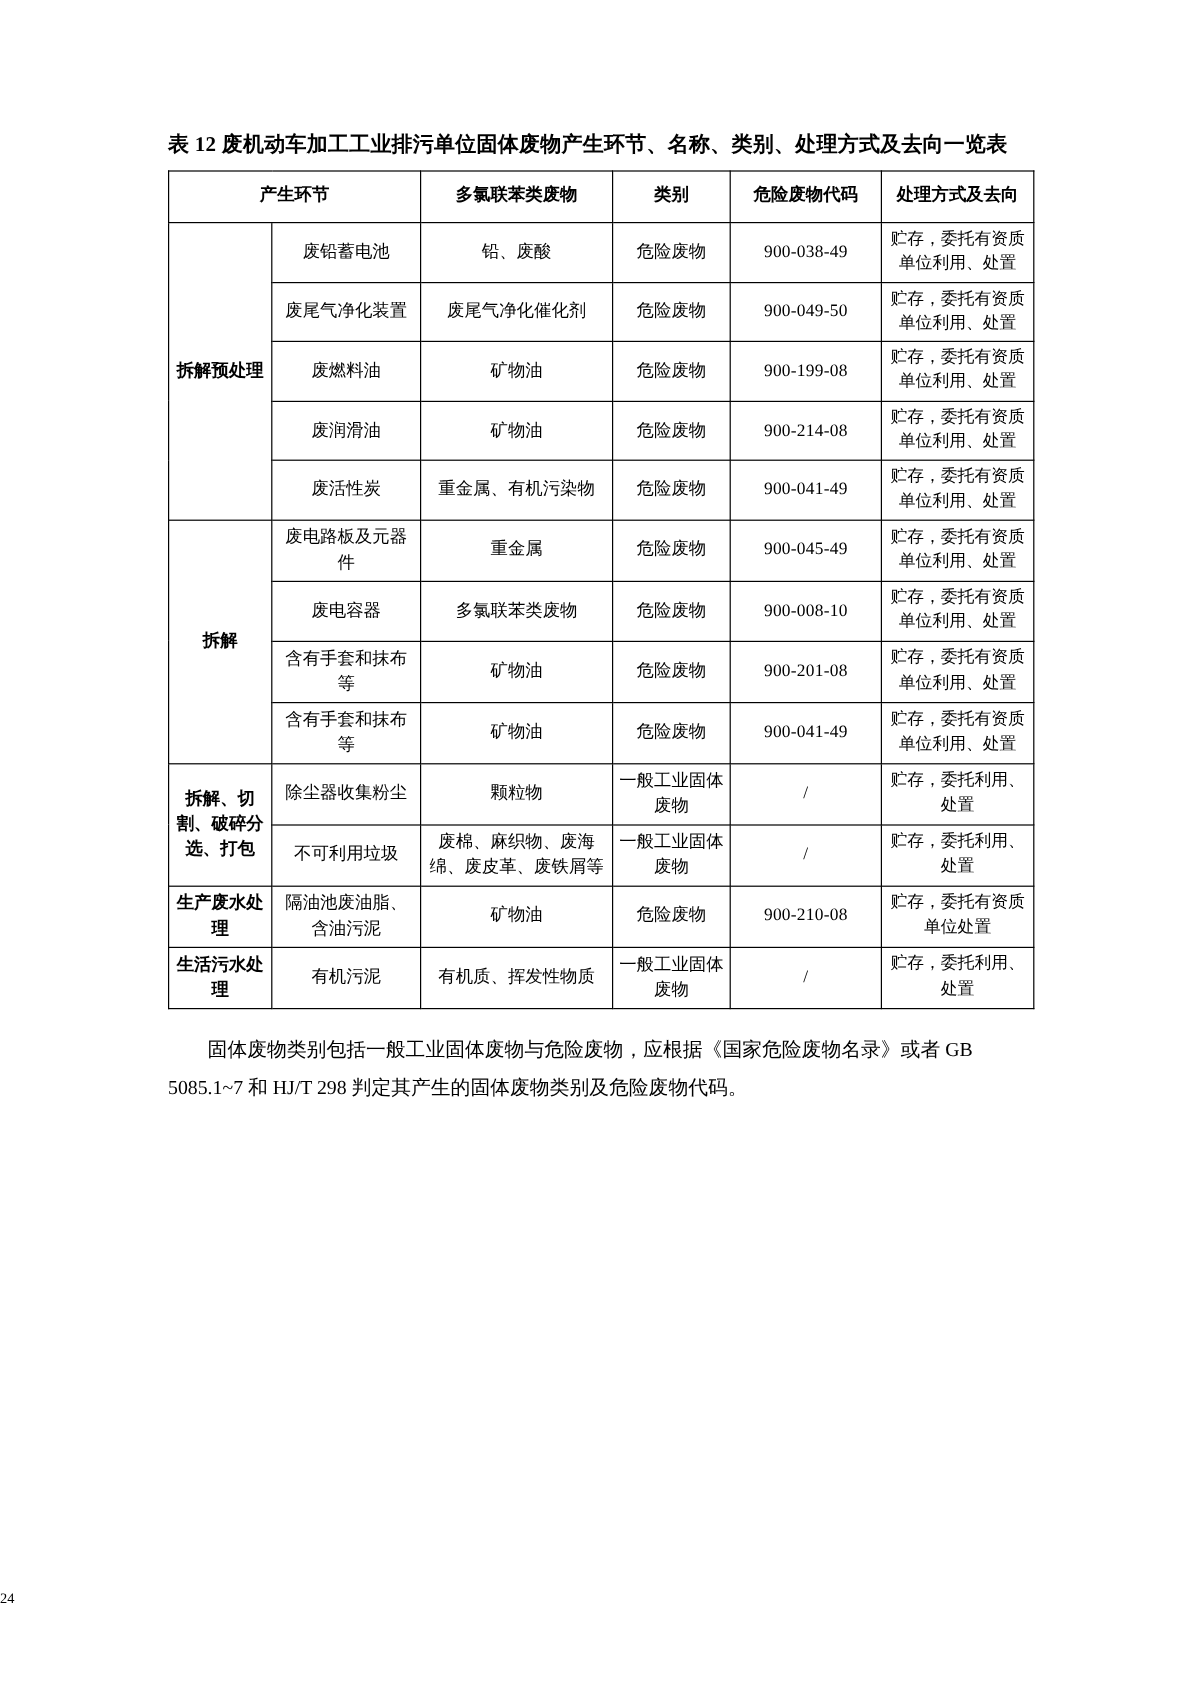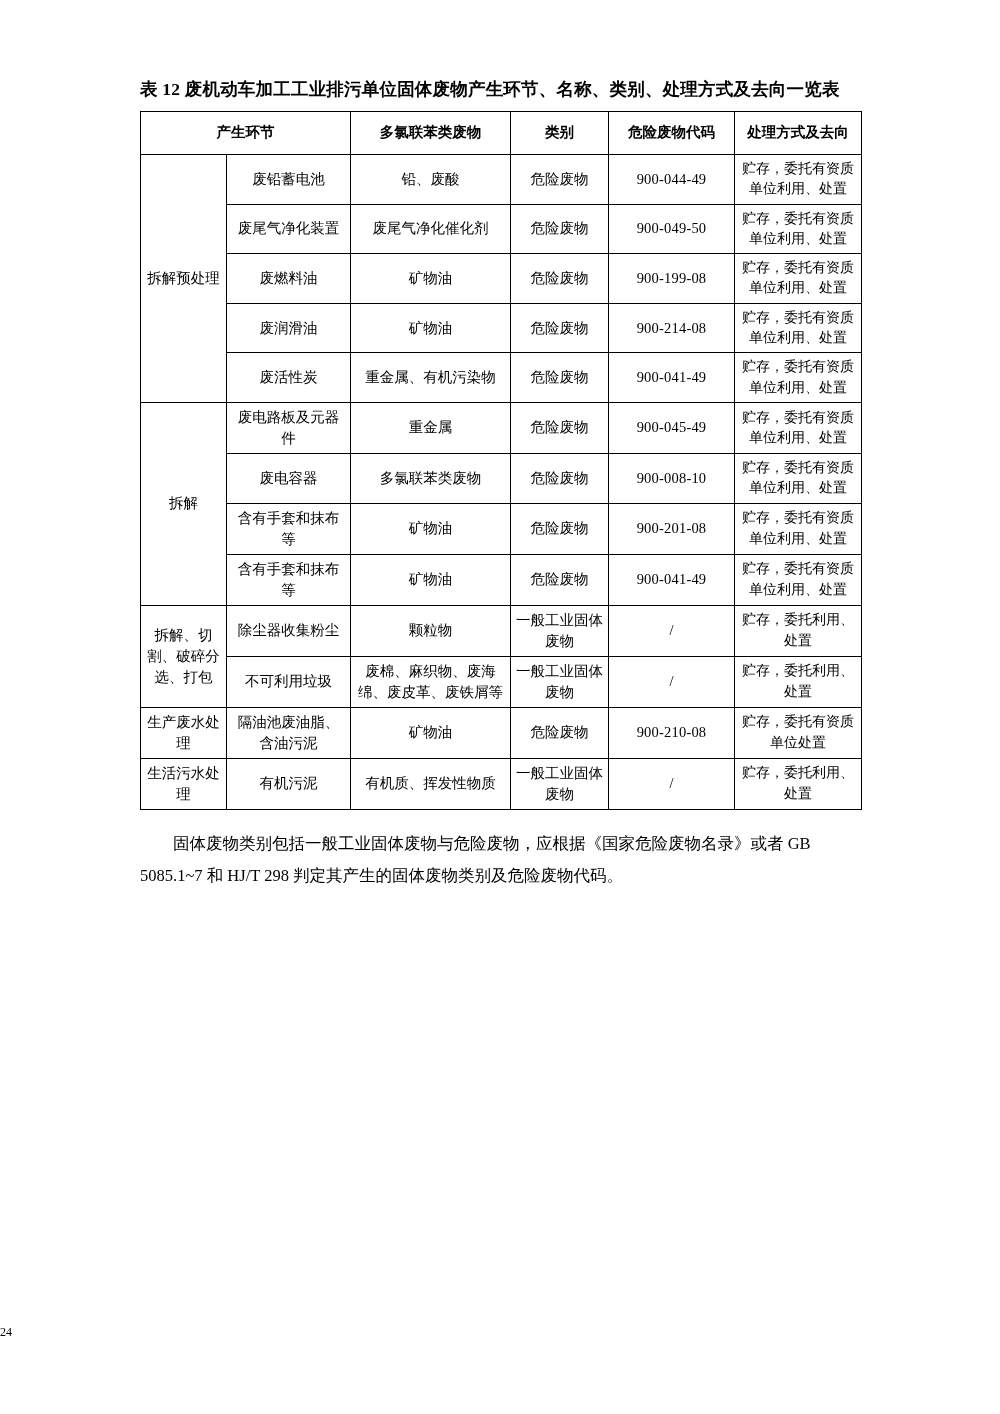--- a/index.html
+++ b/index.html
@@ -13,21 +13,21 @@
     font-family: "Liberation Serif", "DejaVu Serif", serif;
     color: #000;
     position: relative;
   }
   .page {
     position: absolute;
     left: 0; top: 0;
     width: 1000px;
     height: 1414px;
     box-sizing: border-box;
-    padding: 77px 140px 60px 140px;
+    padding: 108px 140px 60px 140px;
   }
   .table-caption {
     font-size: 17.5px;
     font-weight: bold;
     letter-spacing: 0.2px;
     margin: 0 0 10px 0;
     white-space: nowrap;
   }
   table.waste {
     border-collapse: collapse;
@@ -43,21 +43,21 @@
     line-height: 1.45;
     word-break: break-word;
   }
   table.waste th {
     font-weight: bold;
     font-size: 14.5px;
     height: 32px;
     padding: 5px 2px;
   }
   td.stage {
-    font-weight: normal;
+    font-weight: bold;
   }
   td.disposal {
     text-align: center;
     font-size: 14px;
     padding-left: 6px;
     padding-right: 6px;
   }
   td.code {
     font-family: "Liberation Serif", "DejaVu Serif", serif;
     letter-spacing: 0.2px;
@@ -115,21 +115,21 @@
       </tr>
 
     </thead>
     <tbody>
 
       <tr>
         <td class="stage" rowspan="5">拆解预处理</td>
         <td>废铅蓄电池</td>
         <td>铅、废酸</td>
         <td>危险废物</td>
-        <td class="code">900-044-49</td>
+        <td class="code">900-038-49</td>
         <td class="disposal">贮存，委托有资质单位利用、处置</td>
       </tr>
       <tr>
         <td>废尾气净化装置</td>
         <td>废尾气净化催化剂</td>
         <td>危险废物</td>
         <td class="code">900-049-50</td>
         <td class="disposal">贮存，委托有资质单位利用、处置</td>
       </tr>
       <tr>

